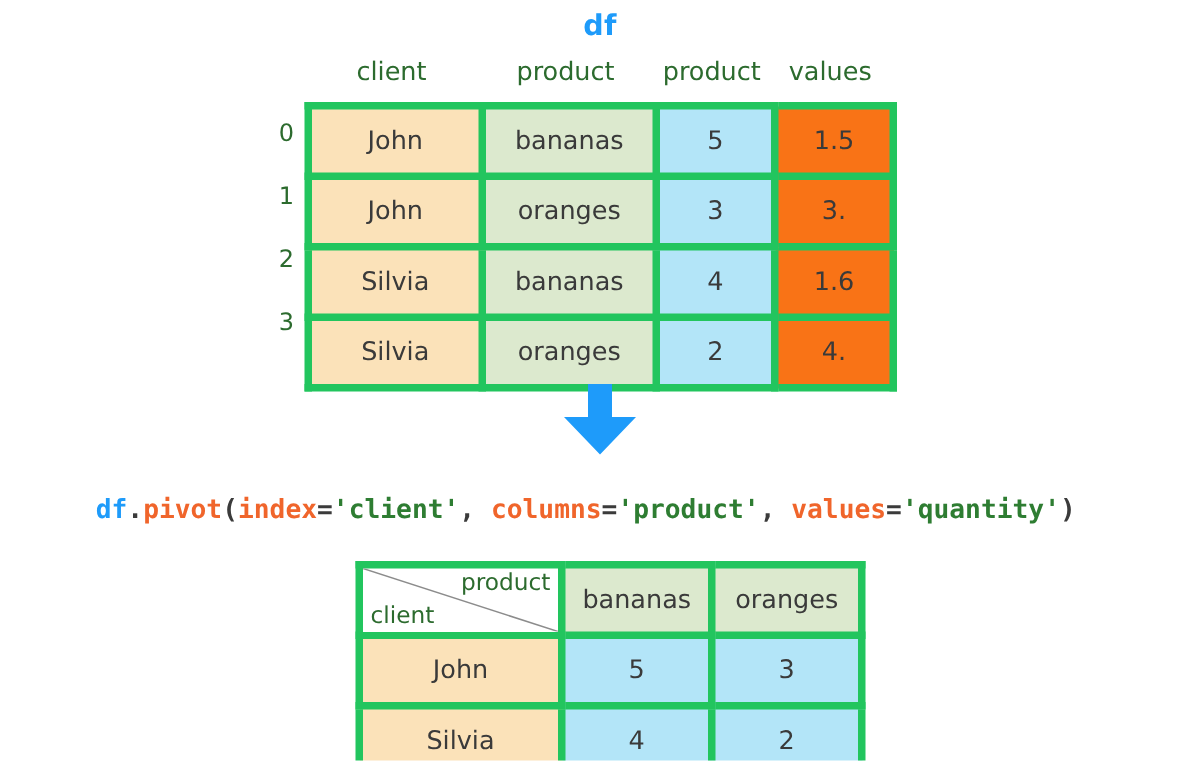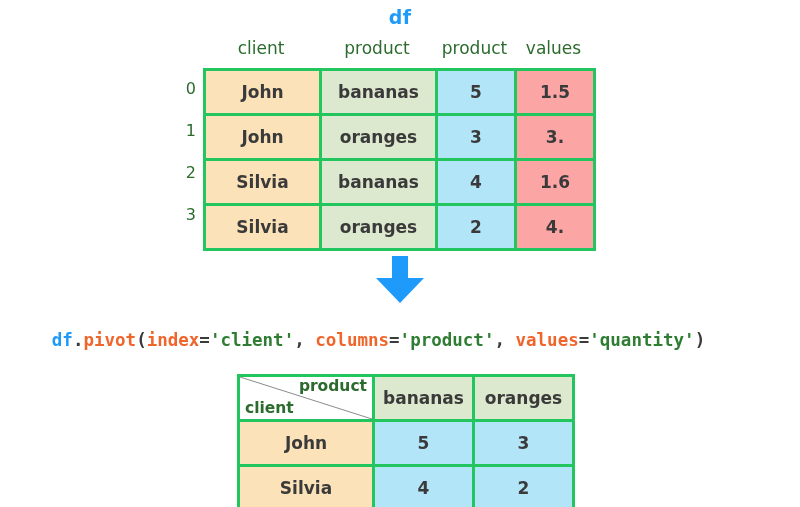--- a/index.html
+++ b/index.html
@@ -37,31 +37,31 @@
     left: 203px;
     top: 68px;
   }
   table.grid {
     border-collapse: collapse;
     table-layout: fixed;
     font-size: 17px;
     color: #3a3a3a;
   }
   table.grid td {
-    border: 3px solid #22c55e;
+    border: 5px solid #22c55e;
     text-align: center;
     vertical-align: middle;
     padding: 0;
     height: 42px;
-    font-weight: 700;
+    font-weight: 400;
   }
   .c-client   { background: #fbe2b9; }
   .c-product  { background: #dce9ce; }
   .c-quantity { background: #b3e5f8; }
-  .c-price    { background: #fca5a5; }
+  .c-price    { background: #f97316; }
 
   
   .col-head {
     font-size: 17px;
     color: #2c6b2e;
     text-align: center;
     top: 38px;
   }
   
   .idx-label {
@@ -75,21 +75,21 @@
   
   #flow-arrow {
     left: 374px;
     top: 256px;
     width: 52px;
     height: 48px;
   }
 
   
   #code-line {
-    left: 0;
+    left: 12px;
     top: 330px;
     width: 757px;
     text-align: center;
     font-family: "DejaVu Sans Mono", monospace;
     font-size: 17.5px;
     font-weight: bold;
     white-space: pre;
     color: #3b3b3b;
   }
   .tok-obj   { color: #1e9bfa; }

